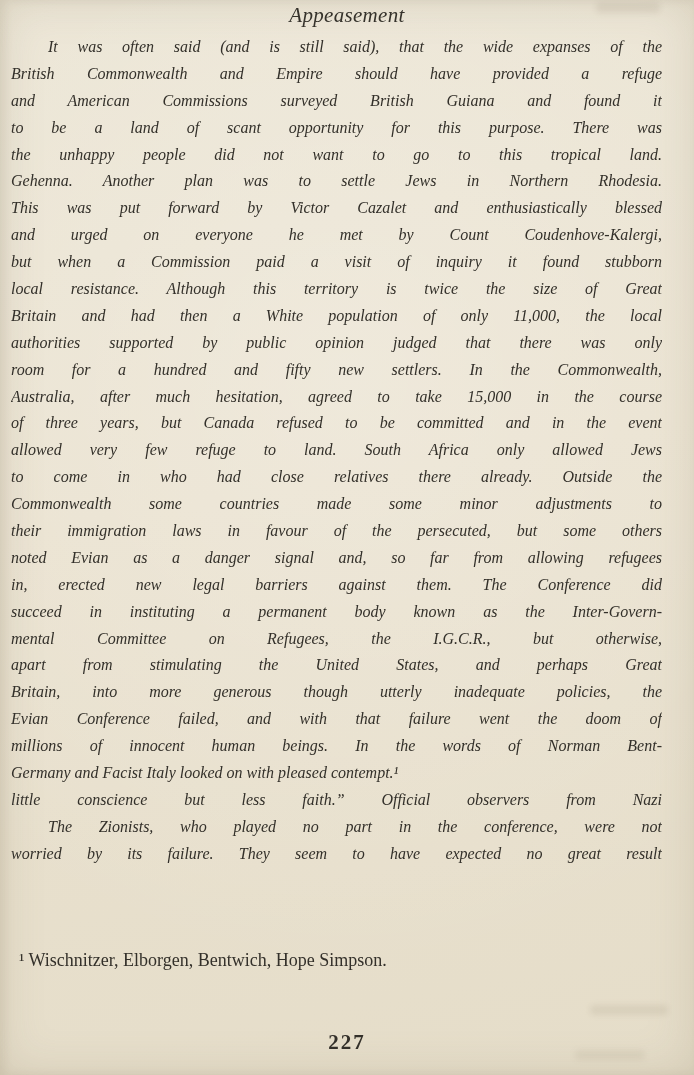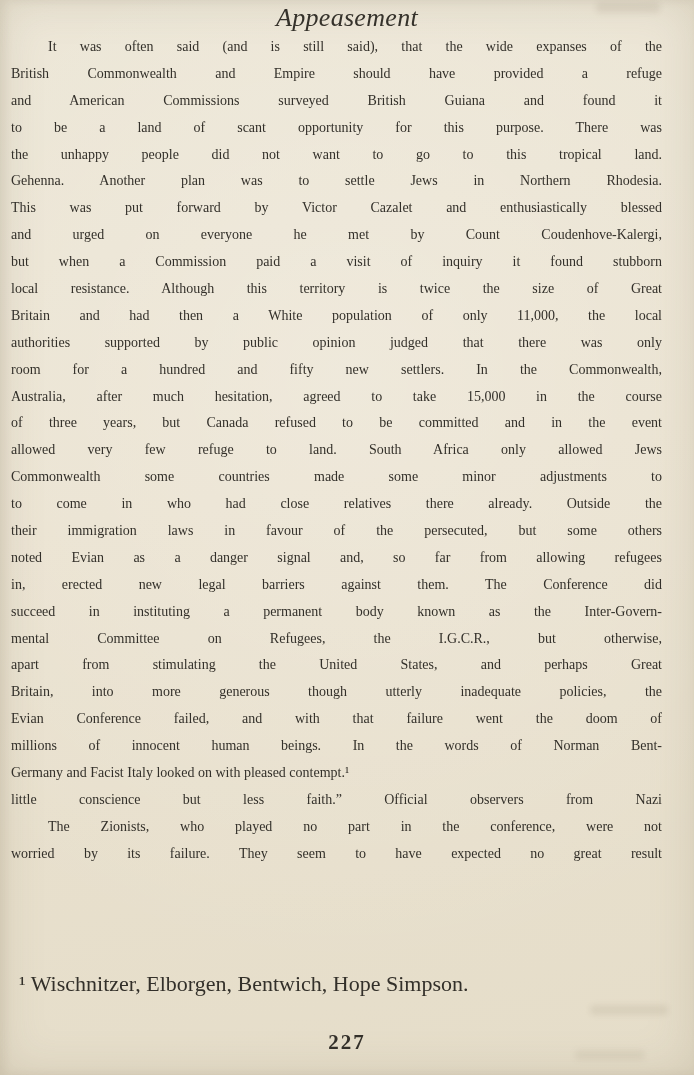--- a/index.html
+++ b/index.html
@@ -19,50 +19,51 @@
     overflow: hidden;
     background:
       radial-gradient(ellipse 120% 80% at 50% 35%, rgba(255,255,255,0.22), rgba(255,255,255,0) 70%),
       linear-gradient(170deg, #ece6d6 0%, var(--paper) 45%, #e5ddc9 100%);
     box-shadow: inset 0 0 46px rgba(135,120,92,0.20), inset 4px 0 10px rgba(120,108,84,0.12);
   }
   .running-head {
     padding-top: 3px;
     text-align: center;
     font-style: italic;
-    font-size: 26px;
+    font-size: 21px;
     letter-spacing: 0.3px;
     color: #35322b;
   }
   .text-block {
     position: absolute;
     top: 34px;
     left: 11px;
     width: 651px;
   }
   .line {
     height: 26.9px;
     line-height: 26.9px;
-    font-size: 14px;
+    font-size: 16px;
     text-align: justify;
     text-align-last: justify;
     -moz-text-align-last: justify;
     white-space: normal;
     overflow: hidden;
     color: var(--ink);
+    font-style: italic;
   }
   .line.indent { text-indent: 37px; }
   .line.flush { text-align: left; text-align-last: left; }
   .footnote {
     position: absolute;
-    top: 972px;
+    top: 948px;
     left: 11px;
     width: 651px;
     padding-left: 8px;
-    font-size: 22px;
+    font-size: 18px;
     line-height: 24px;
     color: var(--ink);
   }
   .page-number {
     position: absolute;
     top: 1030px;
     left: 0;
     width: 694px;
     text-align: center;
     font-size: 21px;
@@ -99,22 +100,22 @@
       <div class="line">This was put forward by Victor Cazalet and enthusiastically blessed</div>
       <div class="line">and urged on everyone he met by Count Coudenhove-Kalergi,</div>
       <div class="line">but when a Commission paid a visit of inquiry it found stubborn</div>
       <div class="line">local resistance. Although this territory is twice the size of Great</div>
       <div class="line">Britain and had then a White population of only 11,000, the local</div>
       <div class="line">authorities supported by public opinion judged that there was only</div>
       <div class="line">room for a hundred and fifty new settlers. In the Commonwealth,</div>
       <div class="line">Australia, after much hesitation, agreed to take 15,000 in the course</div>
       <div class="line">of three years, but Canada refused to be committed and in the event</div>
       <div class="line">allowed very few refuge to land. South Africa only allowed Jews</div>
+      <div class="line">to come in who had close relatives there already. Outside the</div>
       <div class="line">Commonwealth some countries made some minor adjustments to</div>
-      <div class="line">to come in who had close relatives there already. Outside the</div>
       <div class="line">their immigration laws in favour of the persecuted, but some others</div>
       <div class="line">noted Evian as a danger signal and, so far from allowing refugees</div>
       <div class="line">in, erected new legal barriers against them. The Conference did</div>
       <div class="line">succeed in instituting a permanent body known as the Inter-Govern-</div>
       <div class="line">mental Committee on Refugees, the I.G.C.R., but otherwise,</div>
       <div class="line">apart from stimulating the United States, and perhaps Great</div>
       <div class="line">Britain, into more generous though utterly inadequate policies, the</div>
       <div class="line">Evian Conference failed, and with that failure went the doom of</div>
       <div class="line">millions of innocent human beings. In the words of Norman Bent-</div>
       <div class="line flush">Germany and Facist Italy looked on with pleased contempt.¹</div>

